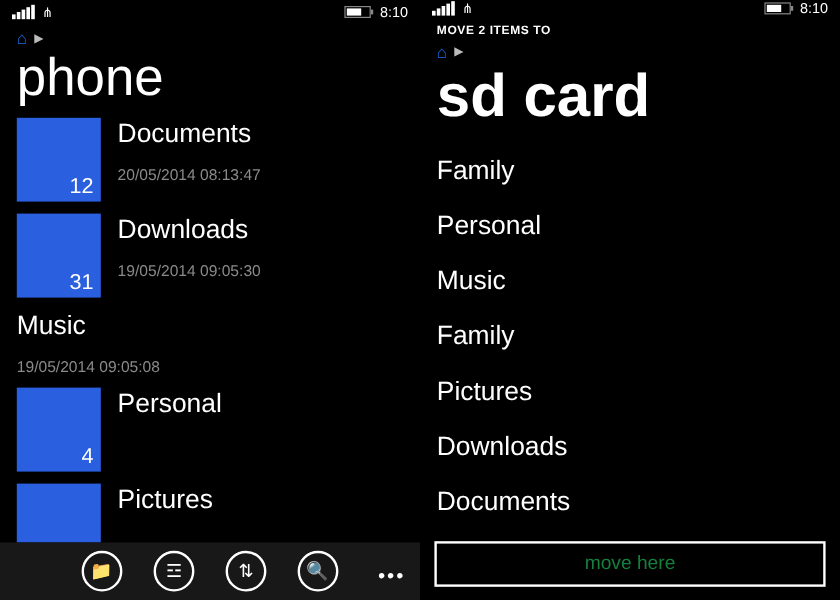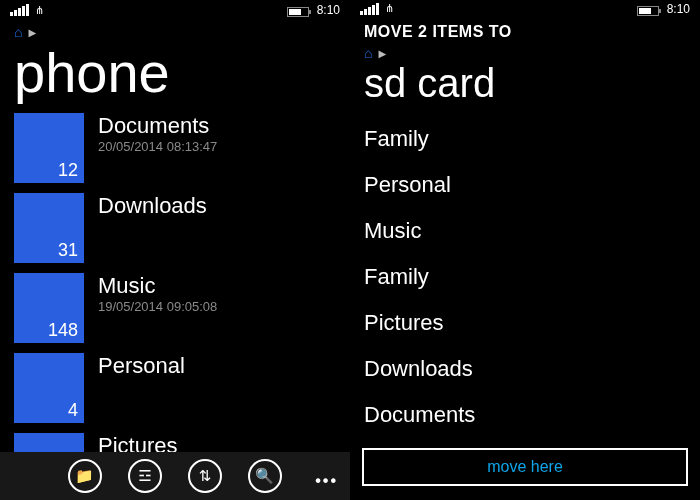--- a/index.html
+++ b/index.html
@@ -21,21 +21,21 @@
   }
   .status-bar {
     height: 20px;
     display: flex;
     align-items: center;
     padding: 0 10px;
     font-size: 12px;
     color: #fff;
   }
   .status-left { display: flex; align-items: center; gap: 6px; }
-  .status-right { margin-left: auto; display: flex; align-items: flex-end; gap: 8px; }
+  .status-right { margin-left: auto; display: flex; align-items: center; gap: 8px; }
   .signal-bars { display: flex; align-items: flex-end; gap: 1px; }
   .signal-bars span { width: 3px; background: #fff; }
   .signal-bars span:nth-child(1){height:4px;}
   .signal-bars span:nth-child(2){height:6px;}
   .signal-bars span:nth-child(3){height:8px;}
   .signal-bars span:nth-child(4){height:10px;}
   .signal-bars span:nth-child(5){height:12px;}
   .wifi { font-size: 11px; }
   .batt {
     width: 22px; height: 10px; border:1px solid #888; position: relative;
@@ -45,77 +45,77 @@
 
   .breadcrumb {
     display: flex; align-items: center; gap: 6px;
     padding: 4px 14px 0 14px;
     font-size: 12px;
   }
   .home-icon { color:#1a6fe8; font-size:14px; }
   .chev { color:#bbb; font-size:10px; }
 
   .screen1 .title {
-    font-size: 56px;
+    font-size: 44px;
     font-weight: 300;
     padding: 0 14px 8px 14px;
     letter-spacing: 0px;
   }
   .folder-list { flex:1; overflow:hidden; padding: 0 0 0 14px; }
   .folder-row {
     display:flex; align-items:flex-start; gap:14px;
     margin-bottom: 10px;
   }
   .tile {
     width: 70px; height: 70px;
     background: #2a5fe0;
     position: relative;
     flex-shrink:0;
   }
   .tile .count {
     position:absolute; right:6px; bottom:2px;
     color:#fff; font-size:18px; font-weight:300;
   }
   .folder-info .name { font-size: 22px; font-weight:300; color:#fff; }
-  .folder-info .meta { font-size: 13px; color:#8a8a8a; margin-top:0; }
+  .folder-info .meta { font-size: 13px; color:#8a8a8a; margin-top:14px; }
 
   .appbar {
     height: 48px;
     background: #181818;
     display:flex; align-items:center; justify-content:center;
     gap: 26px;
     position: relative;
   }
   .appbar .btn {
     width:34px; height:34px; border:2px solid #fff; border-radius:50%;
     display:flex; align-items:center; justify-content:center;
     font-size:15px;
   }
   .appbar .more { position:absolute; right:12px; bottom:10px; letter-spacing:2px; font-weight:bold;}
 
   
   .screen2 .op-header {
     padding: 6px 14px 0 14px;
-    font-size: 16px; font-weight:600; letter-spacing:0.5px; color:#fff;
+    font-size: 10px; font-weight:600; letter-spacing:0.5px; color:#fff;
   }
   .screen2 .breadcrumb { padding: 4px 14px 0 14px; }
   .screen2 .title {
-    font-size: 40px; font-weight:400;
+    font-size: 50px; font-weight:700;
     padding: 0 14px 10px 14px;
   }
   .target-list { flex:1; padding: 0 14px; display:flex; flex-direction:column; }
   .target-item {
     font-size: 22px; font-weight:300; color:#fff;
     padding: 10px 0;
   }
   .action-bar {
     display:flex; gap:10px; padding: 10px 12px 14px 12px;
   }
   .action-bar button {
-    flex:1; background:transparent; color:#0ea5e9;
+    flex:1; background:transparent; color:#15803d;
     border:2px solid #fff; padding:8px 0;
     font-size:16px; font-family:inherit; font-weight:400;
   }
 </style>
 </head>
 <body>
 
 <div class="screen screen1">
   <div class="status-bar">
     <div class="status-left">
@@ -152,26 +152,24 @@
         <div class="name">Documents</div>
         <div class="meta">20/05/2014 08:13:47</div>
       </div>
     </div>
     <div class="folder-row">
       <div class="tile">
           <span class="count">31</span>
         </div>
       <div class="folder-info">
         <div class="name">Downloads</div>
-      </div>
-    </div>
-    <div class="folder-row">
-      <div class="tile">
-          <span class="count">148</span>
-        </div>
+        <div class="meta">19/05/2014 09:05:30</div>
+      </div>
+    </div>
+    <div class="folder-row">
       <div class="folder-info">
         <div class="name">Music</div>
         <div class="meta">19/05/2014 09:05:08</div>
       </div>
     </div>
     <div class="folder-row">
       <div class="tile">
           <span class="count">4</span>
         </div>
       <div class="folder-info">

